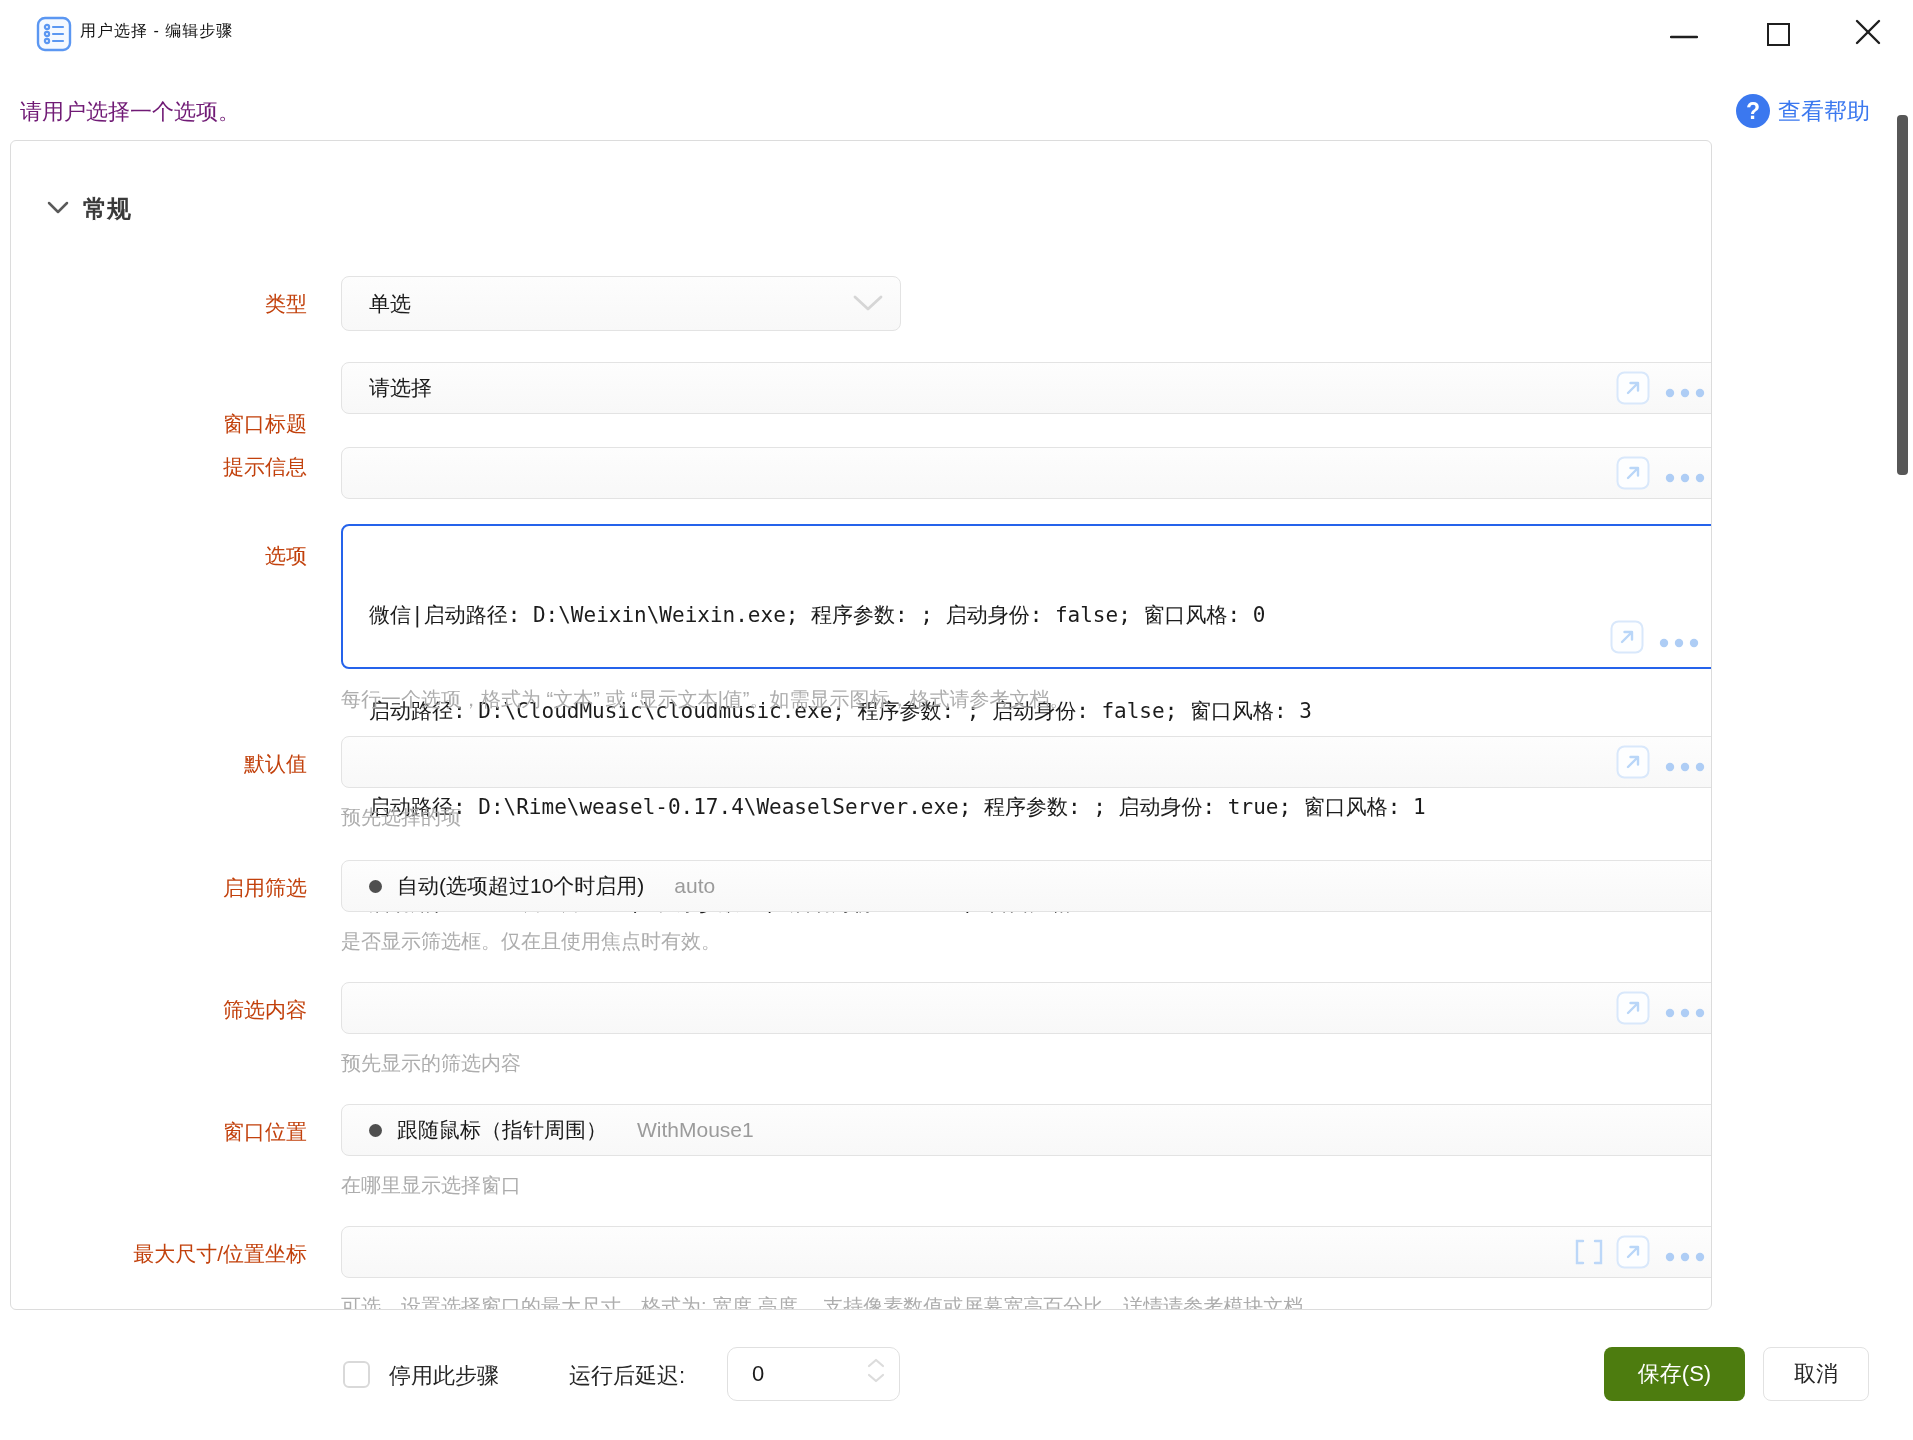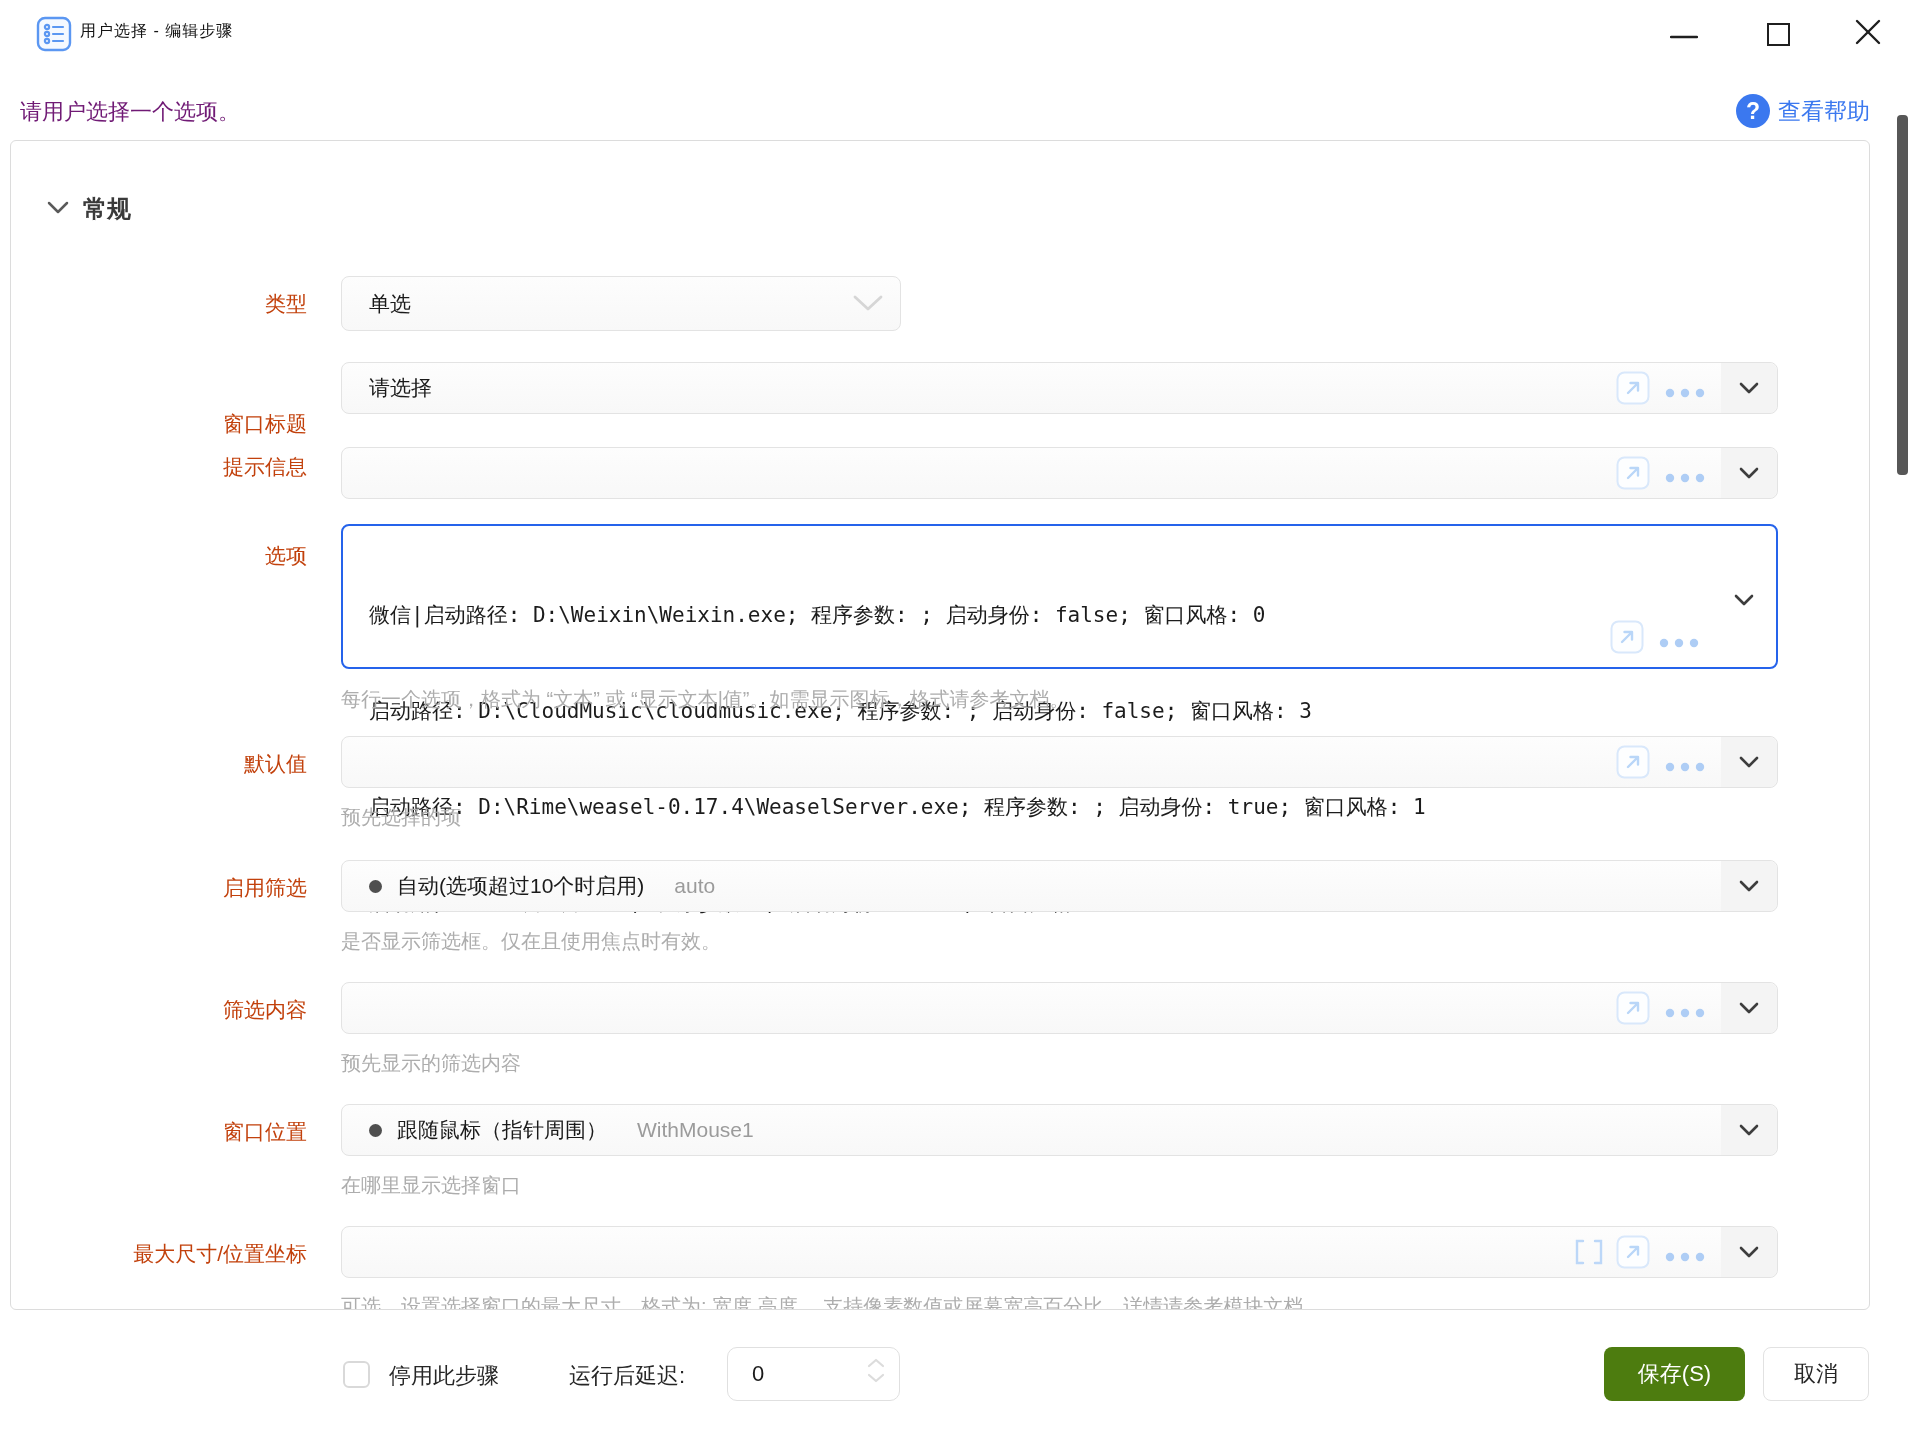--- a/index.html
+++ b/index.html
@@ -16,21 +16,21 @@
   .max-box { width:23px; height:23px; border:2.2px solid #1f1f1f; }
 
   
   .subtitle { position:absolute; left:20px; top:97px; font-size:22px; color:#701a75; }
   .help { position:absolute; left:1736px; top:94px; display:flex; align-items:center; gap:8px; cursor:pointer; }
   .help-circle { width:34px; height:34px; border-radius:50%; background:#3b78ef; color:#fff;
                  font-size:23px; font-weight:bold; display:flex; align-items:center; justify-content:center; }
   .help-label { font-size:23px; color:#3b78ef; }
 
   
-  .panel { position:absolute; left:10px; top:140px; width:1860px; height:1170px;
+  .panel { position:absolute; left:10px; top:140px; width:1702px; height:1170px;
            border:1px solid #dcdcdc; border-radius:6px; background:#fff; overflow:hidden; }
   .section-head { position:absolute; left:36px; top:52px; display:flex; align-items:center; gap:14px; cursor:pointer; }
   .section-title { font-size:24px; font-weight:bold; color:#3a3a3a; }
 
   .flabel { position:absolute; left:0; width:296px; text-align:right; font-size:21px; color:#c2410c; }
   .hint { position:absolute; left:330px; font-size:20px; color:#adadad; white-space:nowrap; }
 
   .fld { position:absolute; left:330px; height:52px; width:1437px;
          border:1px solid #e3e3e3; border-radius:8px;
          background:linear-gradient(#fdfdfd,#f8f8f8); cursor:text; }

